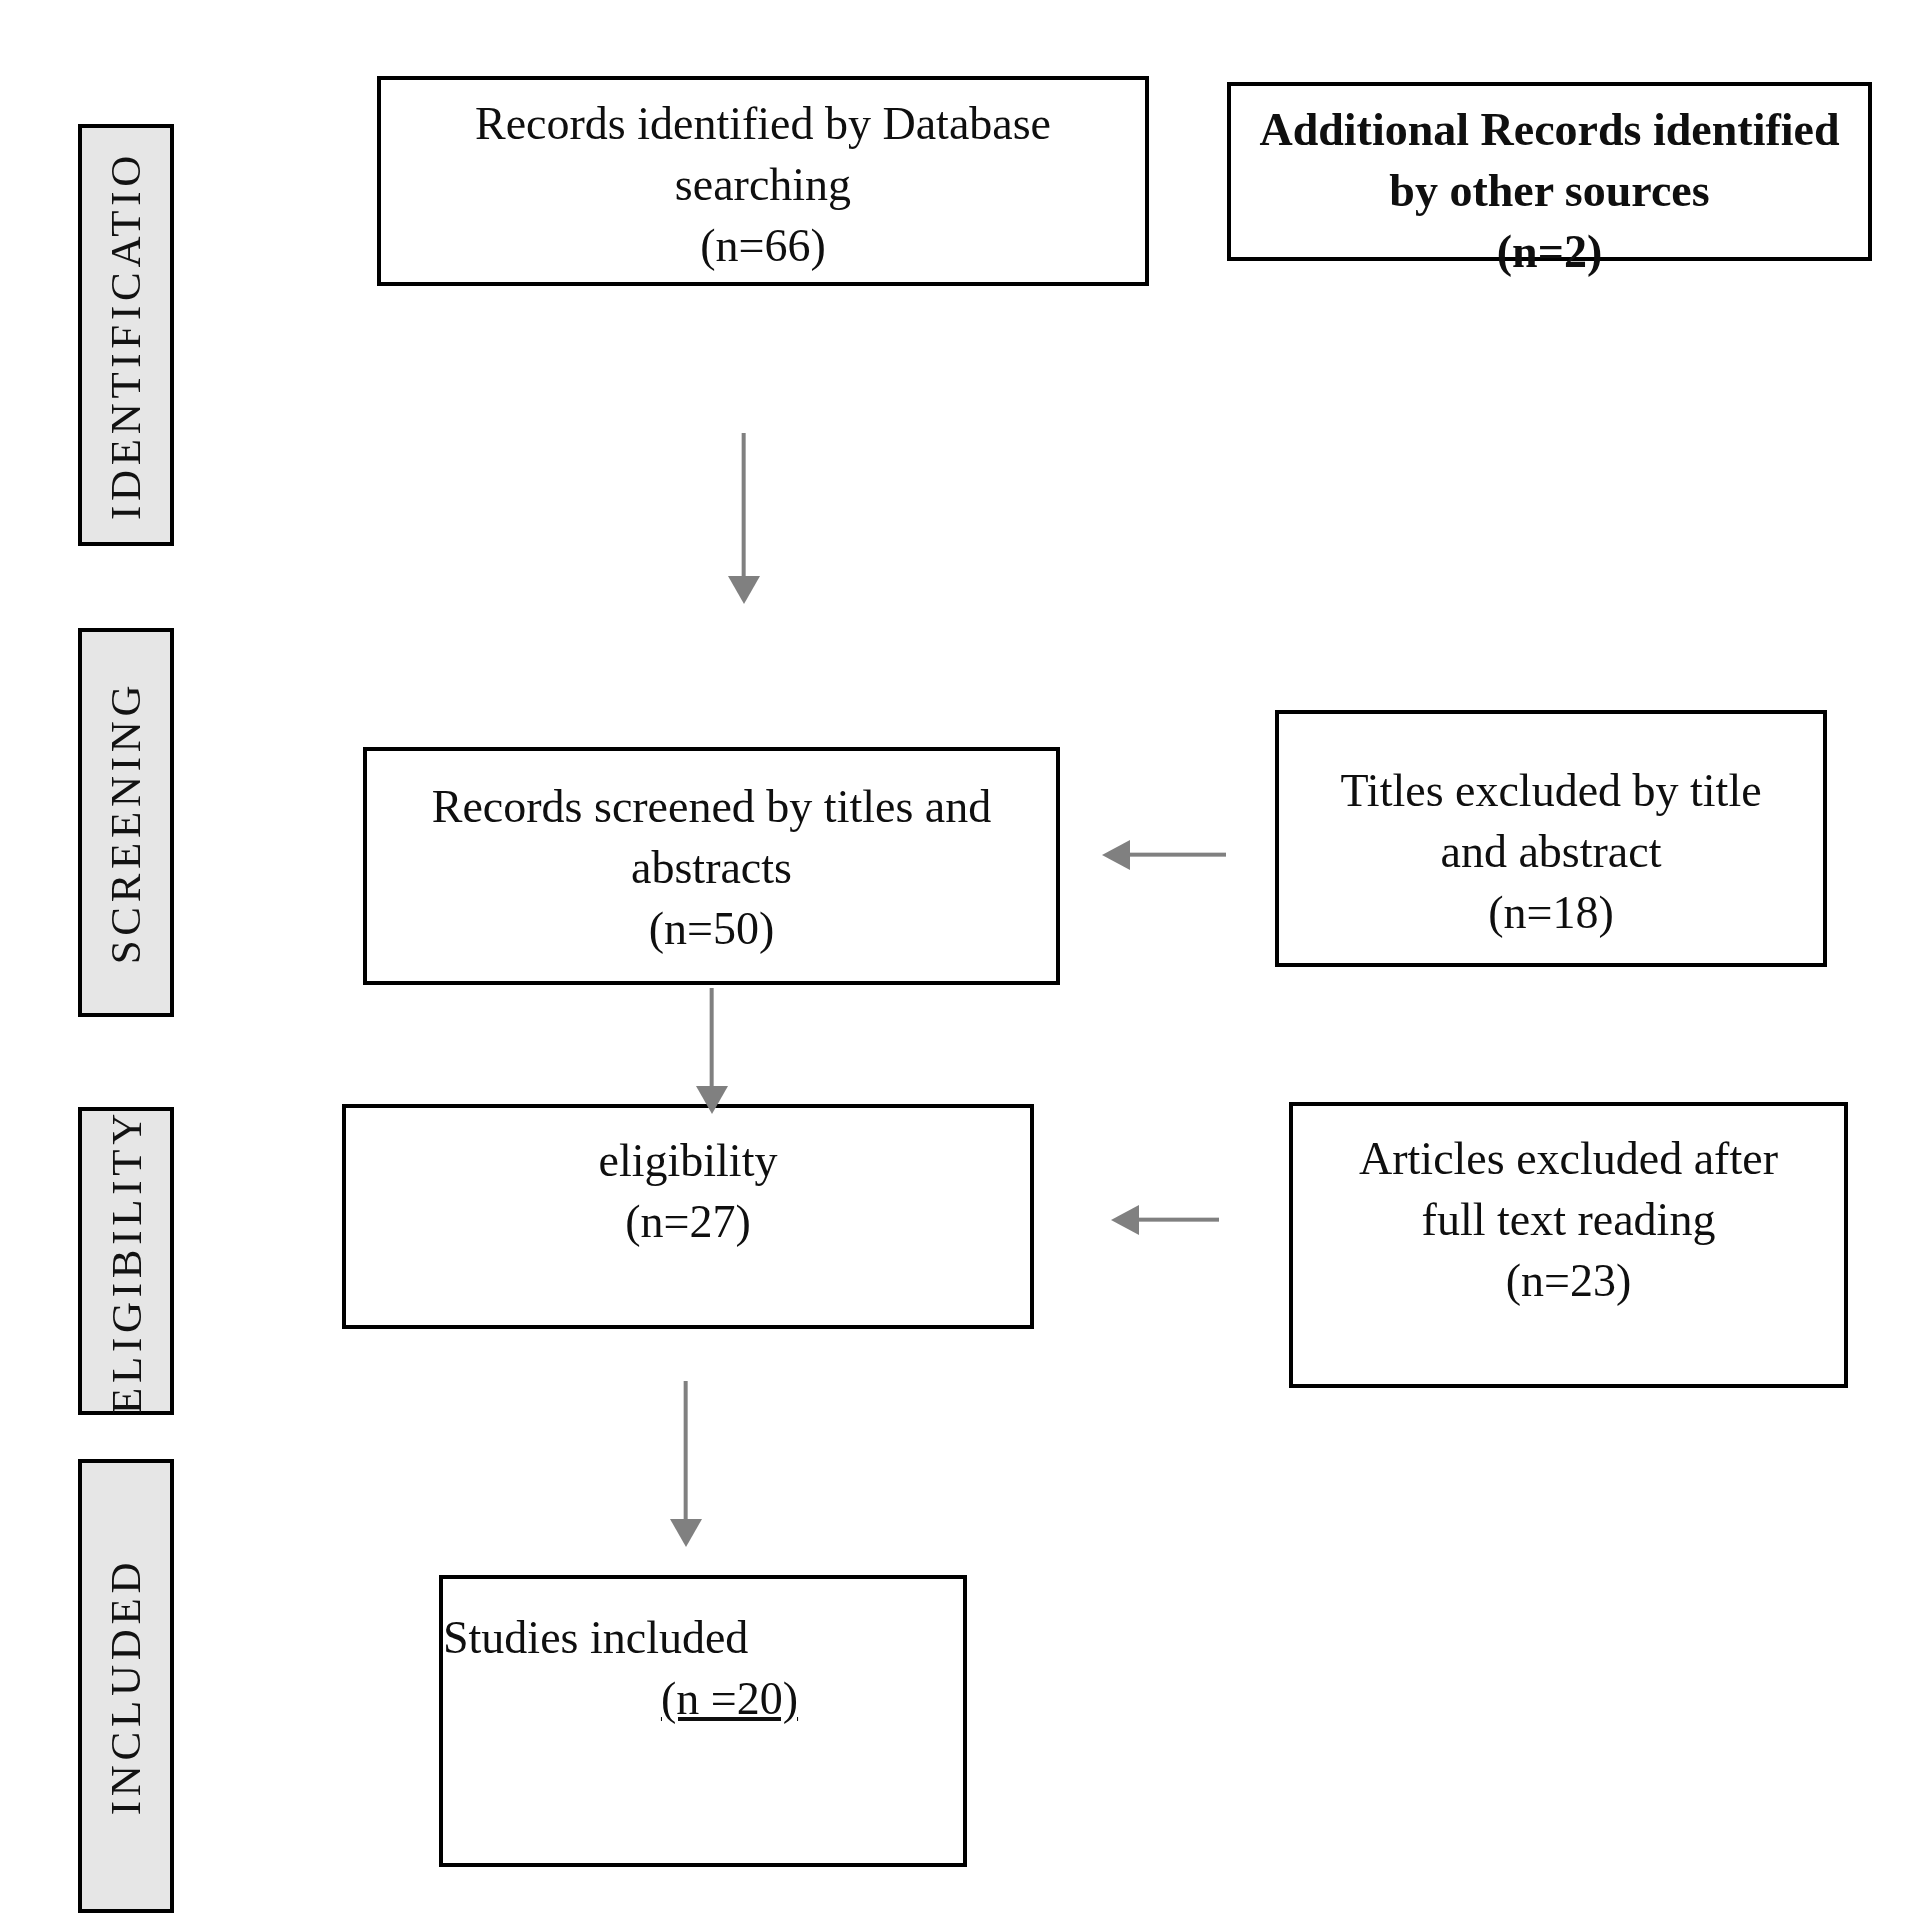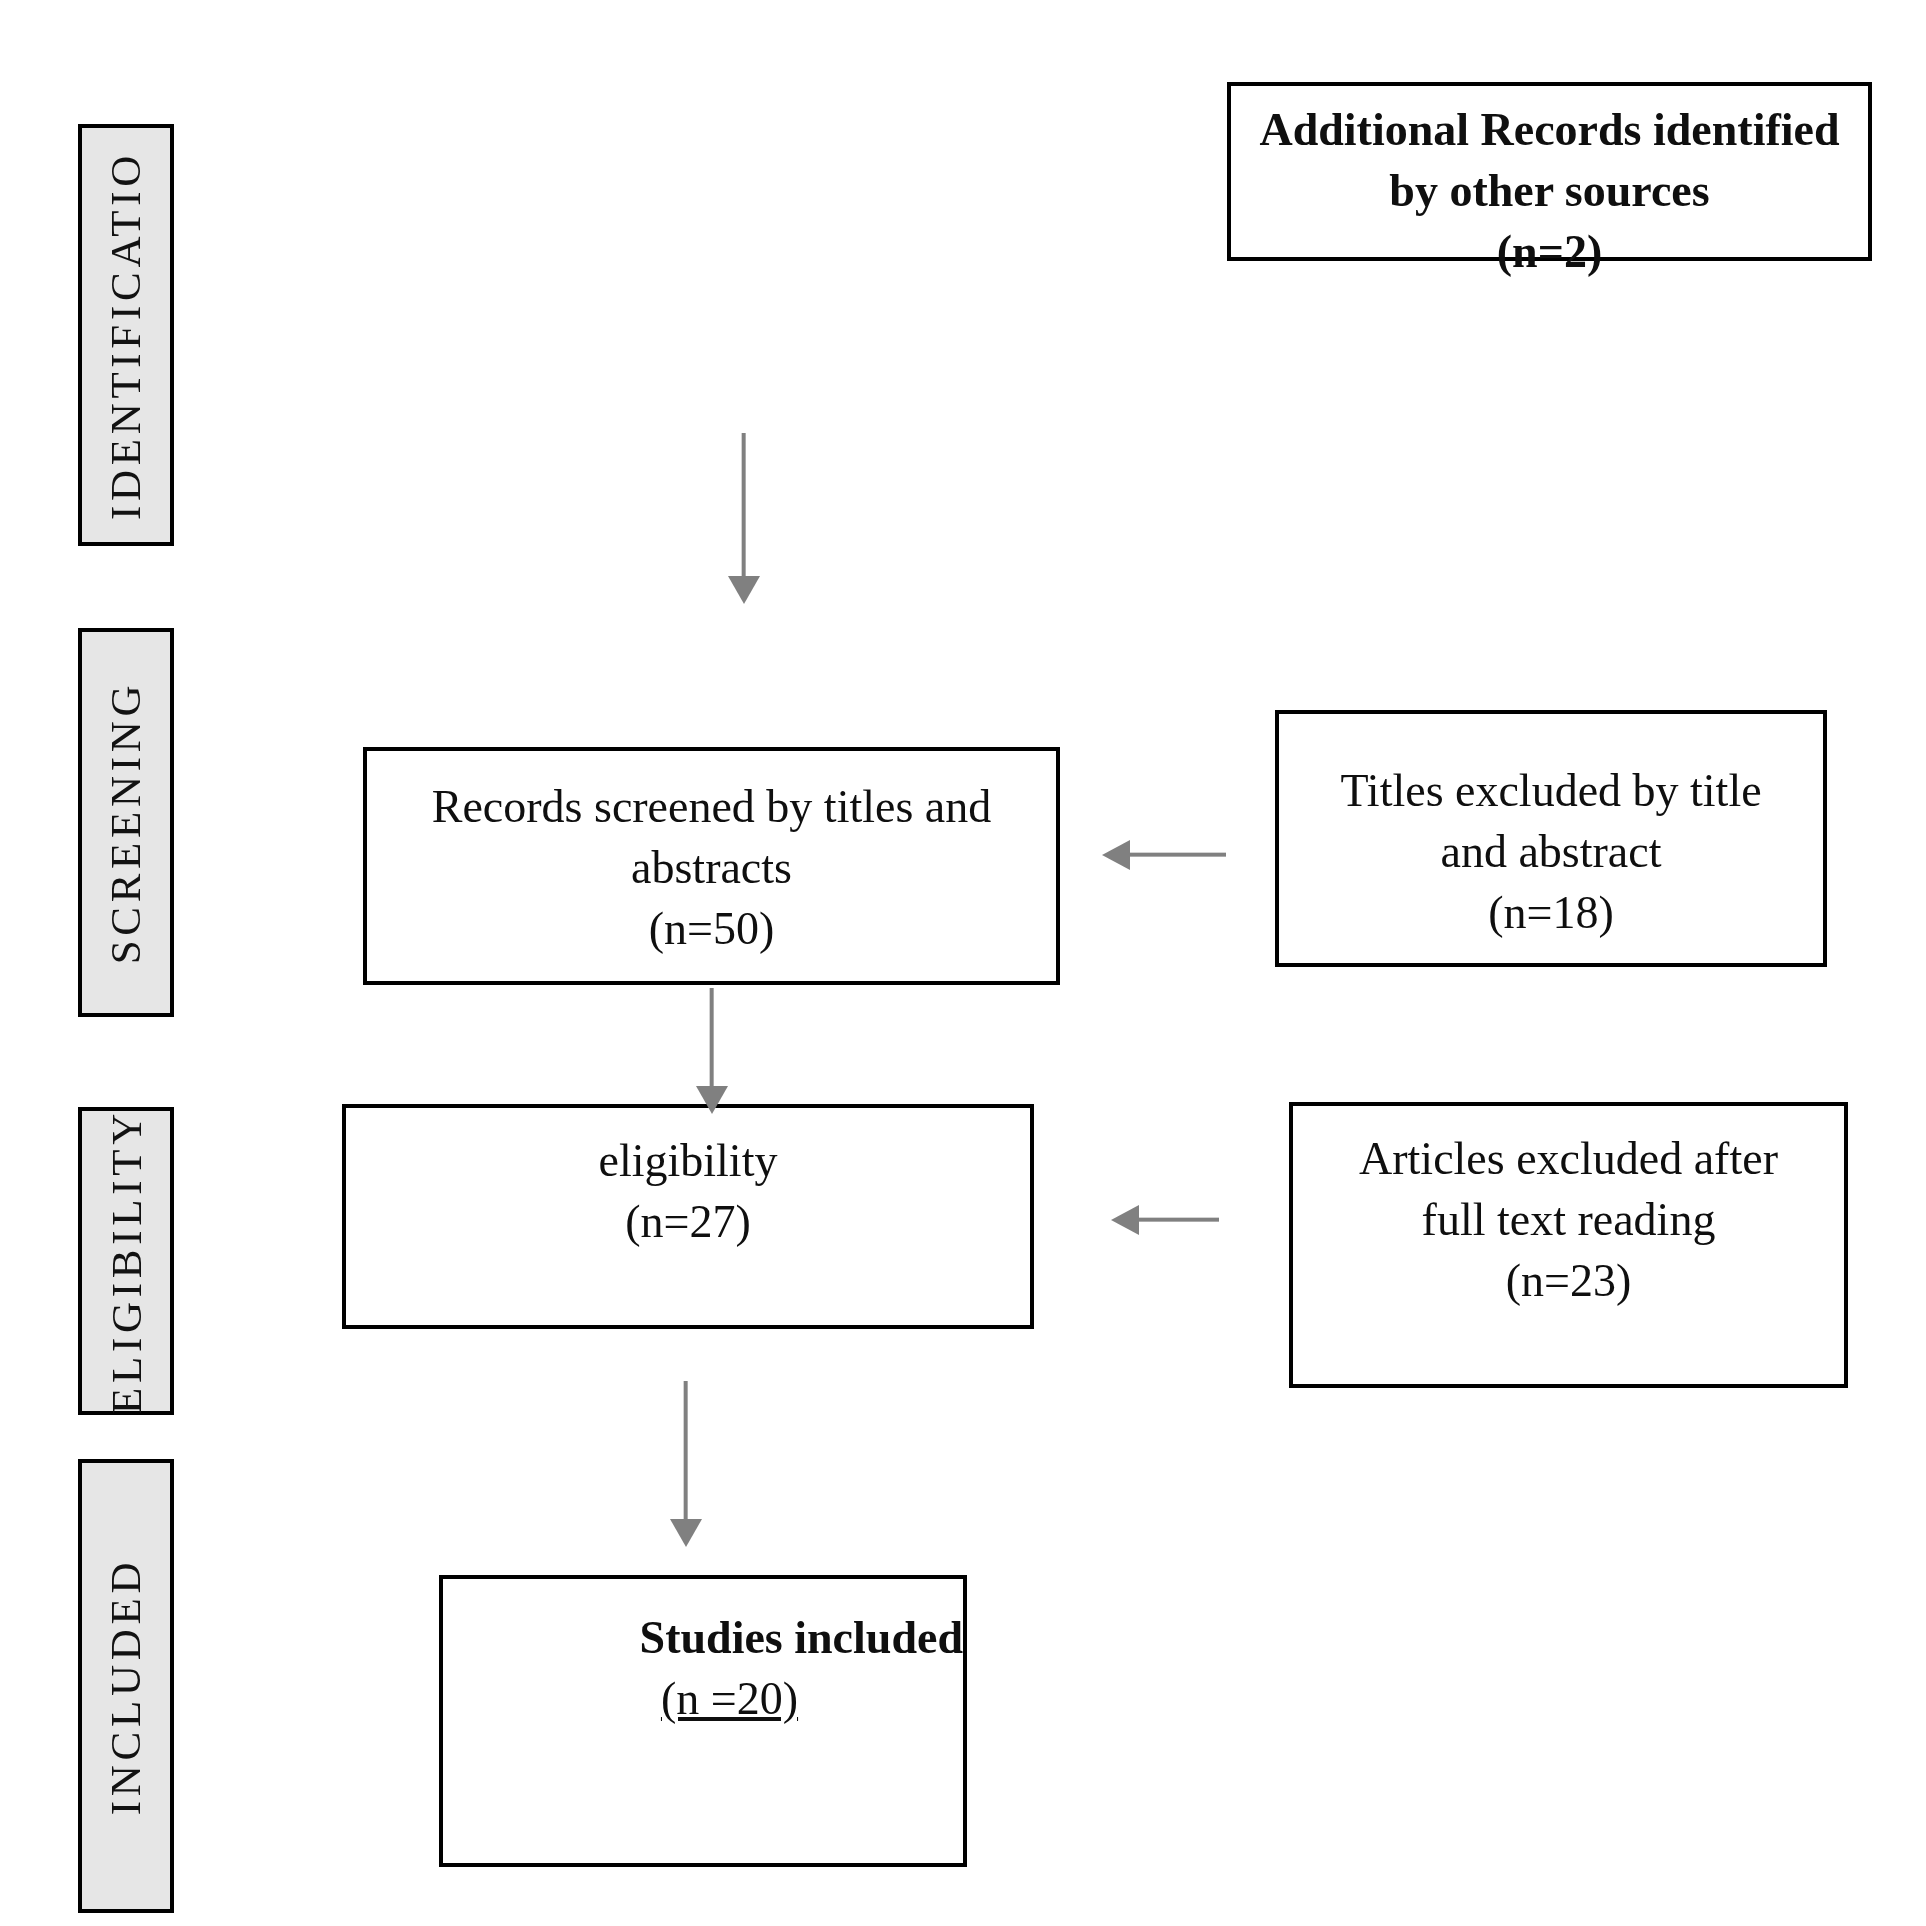--- a/index.html
+++ b/index.html
@@ -51,21 +51,21 @@
     line-height:61px;
   }
   .node span{display:block;}
   #node-identified{left:377px;top:76px;width:772px;height:210px;padding-top:13px;}
   #node-additional{left:1227px;top:82px;width:645px;height:179px;padding-top:13px;font-weight:bold;}
   #node-screened{left:363px;top:747px;width:697px;height:238px;padding-top:25px;}
   #node-titles-excluded{left:1275px;top:710px;width:552px;height:257px;padding-top:25px;justify-content:center;}
   #node-fulltext{left:342px;top:1104px;width:692px;height:225px;padding-top:22px;}
   #node-articles-excluded{left:1289px;top:1102px;width:559px;height:286px;padding-top:22px;}
   #node-included{left:439px;top:1575px;width:528px;height:292px;padding-top:28px;}
-  #node-included .line1{text-align:right;padding-left:22px;font-weight:bold;}
+  #node-included .line1{text-align:left;}
   #node-included .count{text-align:center;padding-left:53px;text-decoration:underline;}
 
   
   .varrow{position:absolute;}
   .varrow .shaft{
     position:absolute;left:50%;transform:translateX(-50%);
     top:0;bottom:26px;width:4.7px;background:#808080;
   }
   .varrow .head{
     position:absolute;left:50%;transform:translateX(-50%);bottom:0;
@@ -103,20 +103,25 @@
   <div class="stage" id="stage-screening">
     <span class="lbl">SCREENING</span>
   </div>
   <div class="stage" id="stage-eligibility">
     <span class="lbl">ELIGIBILITY</span>
   </div>
   <div class="stage" id="stage-included">
     <span class="lbl">INCLUDED</span>
   </div>
 
+  <div class="node" id="node-identified">
+    <span class="line1">Records identified by Database</span>
+    <span class="line2">searching</span>
+    <span class="count">(n=66)</span>
+  </div>
 
   <div class="node" id="node-additional">
     <span class="line1">Additional Records identified</span>
     <span class="line2">by other sources</span>
     <span class="count">(n=2)</span>
   </div>
 
   <div class="node" id="node-screened">
     <span class="line1">Records screened by titles and</span>
     <span class="line2">abstracts</span>

